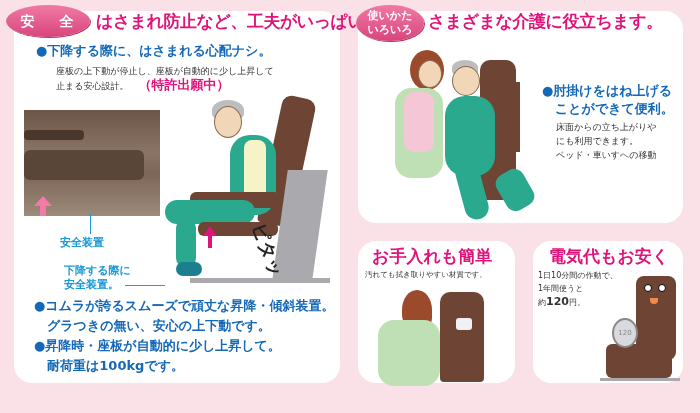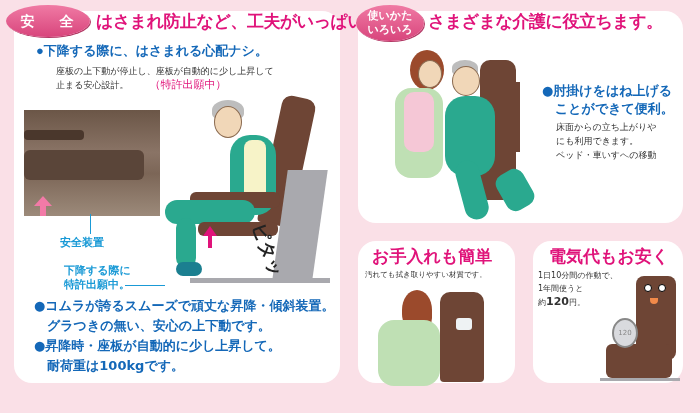--- a/index.html
+++ b/index.html
@@ -38,23 +38,23 @@
     font-size: 17px;
     white-space: nowrap;
     letter-spacing: -0.5px;
   }
   #hl-safety { left: 96px; top: 10px; }
   #hl-usage { left: 428px; top: 10px; }
 
   .blue { color: #1468b8; }
   .bullet-title { position: absolute; font-size: 13px; font-weight: bold; line-height: 18px; white-space: nowrap; }
   .body-text { position: absolute; font-size: 9px; color: #333; line-height: 14px; white-space: nowrap; }
-  .pink-small { color: #e0137a; font-size: 11px; margin-left: 21px; }
-
-  #s-b1 { left: 36px; top: 42px; font-family: Liberation Serif, serif; }
+  .pink-small { color: #e0137a; font-size: 13px; margin-left: 10px; font-weight: bold; }
+
+  #s-b1 { left: 36px; top: 42px; }
   #s-b1-body { left: 56px; top: 64px; }
   #s-b2 { left: 34px; top: 296px; line-height: 20px; }
 
   .photo {
     position: absolute;
     left: 24px; top: 110px; width: 136px; height: 106px;
     background: linear-gradient(180deg, #6b5647 0%, #8a7466 40%, #7c6657 60%, #9c8a7a 100%);
   }
   .photo .seat { position: absolute; left: 0; top: 40px; width: 120px; height: 30px; background: #5a4539; border-radius: 6px; }
   .photo .arm { position: absolute; left: 0; top: 20px; width: 60px; height: 10px; background: #4a372c; border-radius: 4px; }
@@ -138,21 +138,21 @@
 <div class="illus person-body" style="left:176px;top:218px;width:20px;height:50px;"></div>
 <div class="illus" style="left:176px;top:262px;width:26px;height:14px;background:#1b7f90;border-radius:8px;"></div>
 <div class="illus chair-seat" style="left:198px;top:222px;width:80px;height:14px;"></div>
 <div class="arrow-up" id="chair-arrow"></div>
 <div class="arrow-stem" id="chair-arrow-stem"></div>
 <div class="sound" style="left:240px;top:238px;">ピタッ</div>
 
 <div class="leader" id="lead2"></div>
 <div class="label-blue" id="lbl-rises">
   <div>下降する際に</div>
-  <div>特許出願中。</div>
+  <div>安全装置。</div>
 </div>
 
 <div class="bullet-title blue" id="s-b2">
   <div>●コムラが誇るスムーズで頑丈な昇降・傾斜装置。</div>
   <div>　グラつきの無い、安心の上下動です。</div>
   <div>●昇降時・座板が自動的に少し上昇して。</div>
   <div>　耐荷重は100kgです。</div>
 </div>
 
 <div class="pill" id="pill-usage">

